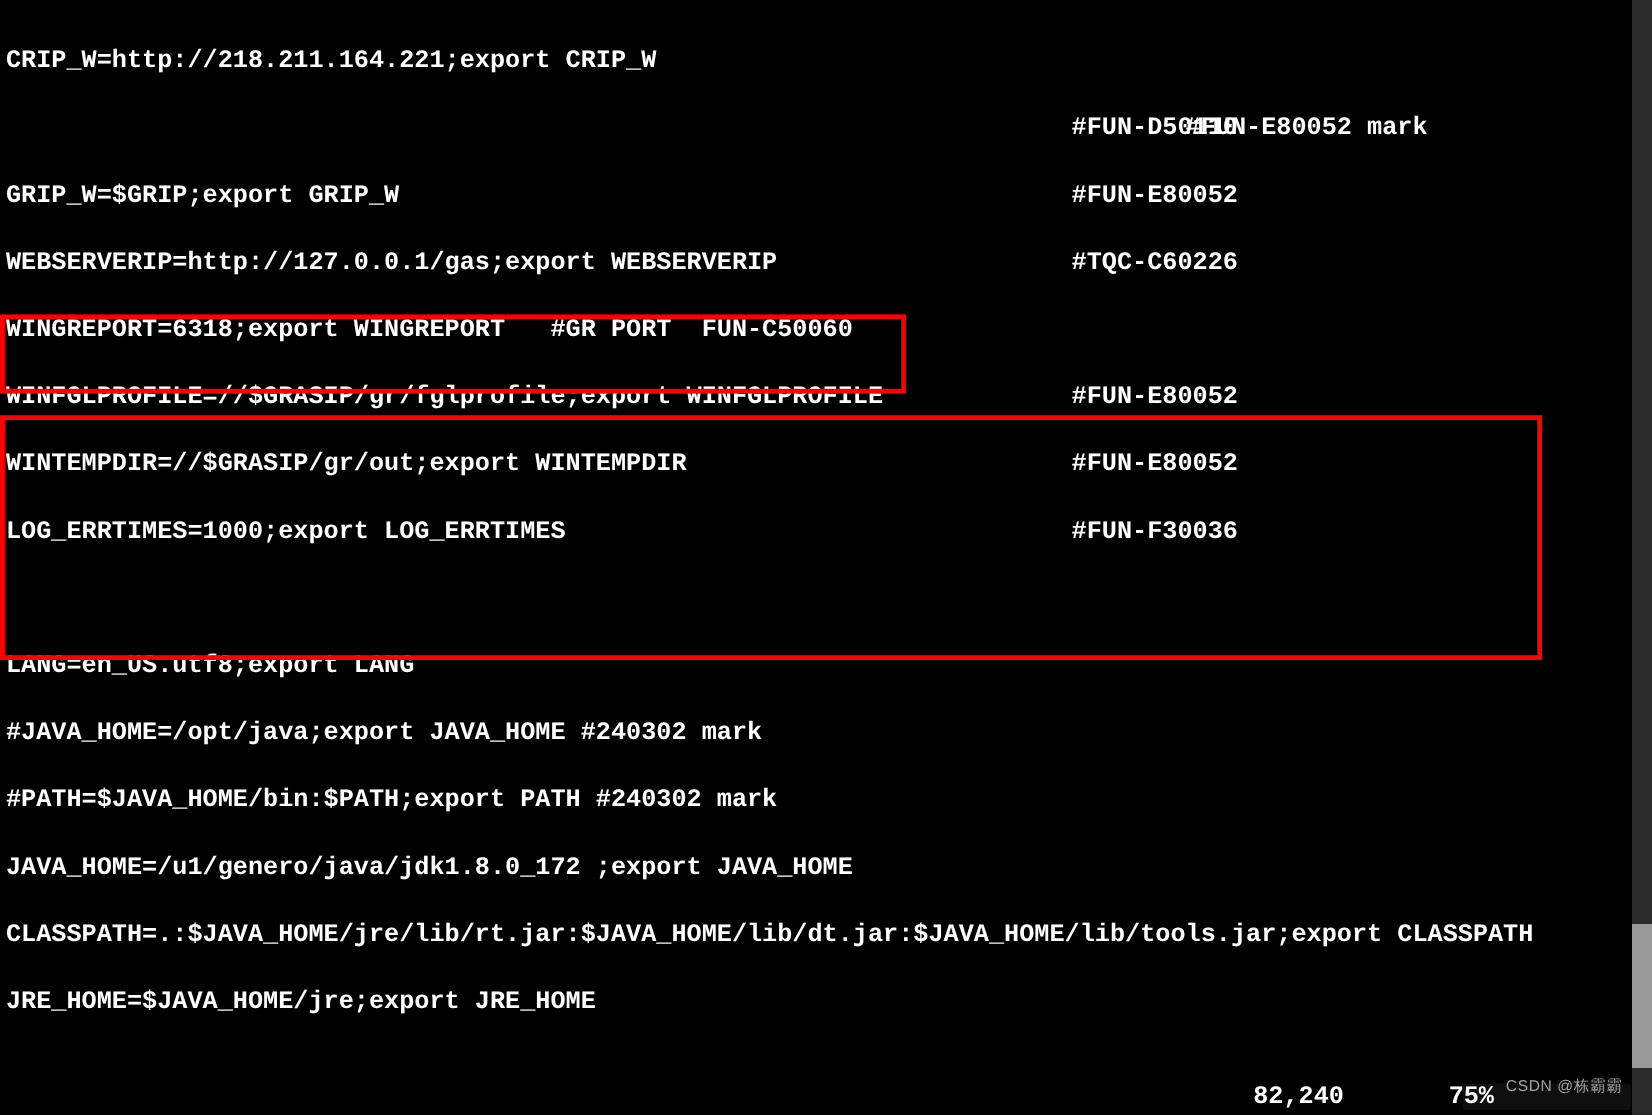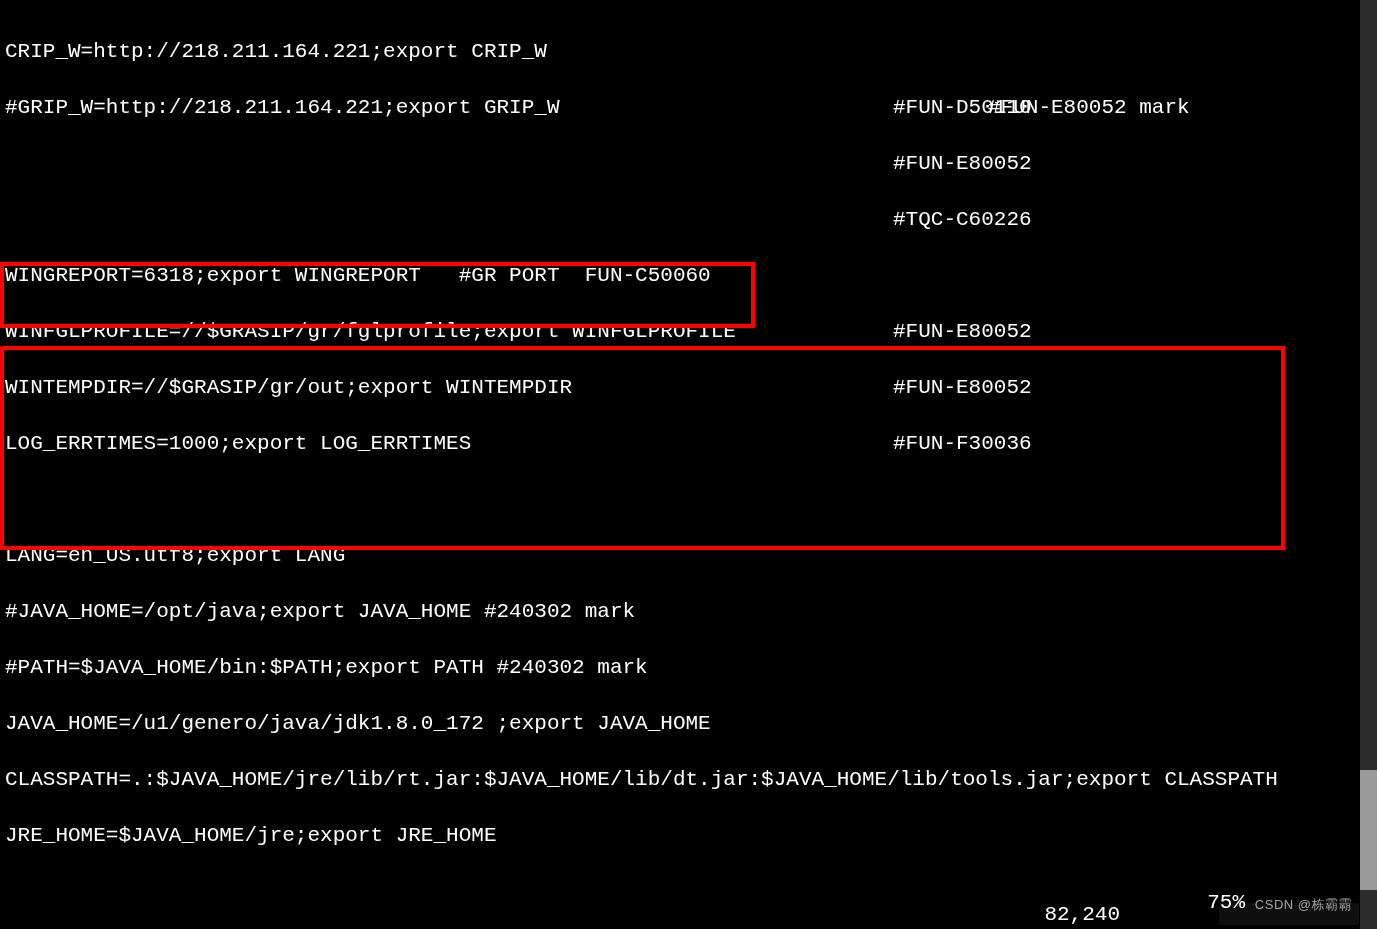--- a/index.html
+++ b/index.html
@@ -16,20 +16,21 @@
   }
   .terminal {
     position: relative;
     width: 1290px;
     height: 929px;
     padding: 0 0 0 5px;
     box-sizing: border-box;
     white-space: pre-wrap;
     word-break: break-all;
     font-variant-ligatures: none;
+    font-weight: bold;
   }
   .scrollbar-track {
     position: absolute;
     top: 0;
     right: 0;
     width: 17px;
     height: 929px;
     background: #2b2b2b;
   }
   .scrollbar-thumb {
@@ -68,21 +69,21 @@
     color: #fff;
   }
   .status-pos {
     position: absolute;
     right: 170px;
     bottom: 0;
   }
   .status-pct {
     position: absolute;
     right: 45px;
-    bottom: 12px;
+    bottom: 0;
     margin-left: 39px;
   }
   .line { display: block; min-height: 28px; }
   .col2 { position: absolute; left: 893px; }
   .col3 { position: absolute; left: 988px; }
   .wm-bg {
     position:absolute;
     right:18px;
     bottom:4px;
     width:140px;
@@ -90,23 +91,23 @@
     background:rgba(255,255,255,0.06);
     border-radius:3px;
   }
 </style>
 </head>
 <body>
 
 <div class="terminal">
 
 <span class="line" style="margin-top:-18px;"><span>CRIP_W=http://218.211.164.221;export CRIP_W</span></span>
-<span class="line"><span>#GRIP_W=http://218.211.164.221;export GRIP_W</span><span class="col2">#FUN-D50110</span><span class="col3">#FUN-E80052 mark</span></span>
-<span class="line"><span class="col2">#FUN-E80052</span></span>
-<span class="line"><span class="col2">#TQC-C60226</span></span>
+<span class="line"><span class="col2">#FUN-D50110</span><span class="col3">#FUN-E80052 mark</span></span>
+<span class="line"><span>GRIP_W=$GRIP;export GRIP_W</span><span class="col2">#FUN-E80052</span></span>
+<span class="line"><span>WEBSERVERIP=http://127.0.0.1/gas;export WEBSERVERIP</span><span class="col2">#TQC-C60226</span></span>
 <span class="line"><span>WINGREPORT=6318;export WINGREPORT   #GR PORT  FUN-C50060</span></span>
 <span class="line"><span>WINFGLPROFILE=//$GRASIP/gr/fglprofile;export WINFGLPROFILE</span><span class="col2">#FUN-E80052</span></span>
 <span class="line"><span>WINTEMPDIR=//$GRASIP/gr/out;export WINTEMPDIR</span><span class="col2">#FUN-E80052</span></span>
 <span class="line"><span>LOG_ERRTIMES=1000;export LOG_ERRTIMES</span><span class="col2">#FUN-F30036</span></span>
 <span class="line">&nbsp;</span>
 <span class="line"><span>LANG=en_US.utf8;export LANG</span></span>
 <span class="line"><span>#JAVA_HOME=/opt/java;export JAVA_HOME #240302 mark</span></span>
 <span class="line"><span>#PATH=$JAVA_HOME/bin:$PATH;export PATH #240302 mark</span></span>
 <span class="line"><span>JAVA_HOME=/u1/genero/java/jdk1.8.0_172 ;export JAVA_HOME</span></span>
 <span class="line"><span>CLASSPATH=.:$JAVA_HOME/jre/lib/rt.jar:$JAVA_HOME/lib/dt.jar:$JAVA_HOME/lib/tools.jar;export CLASSPATH</span></span>

